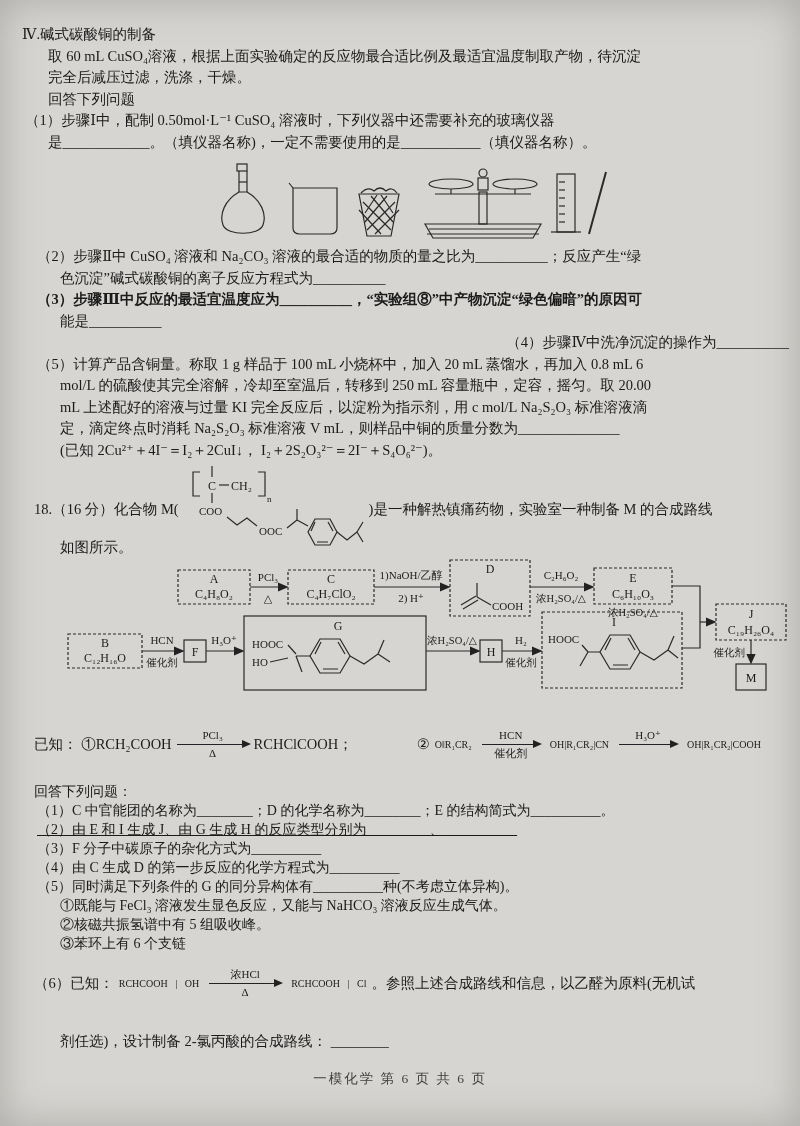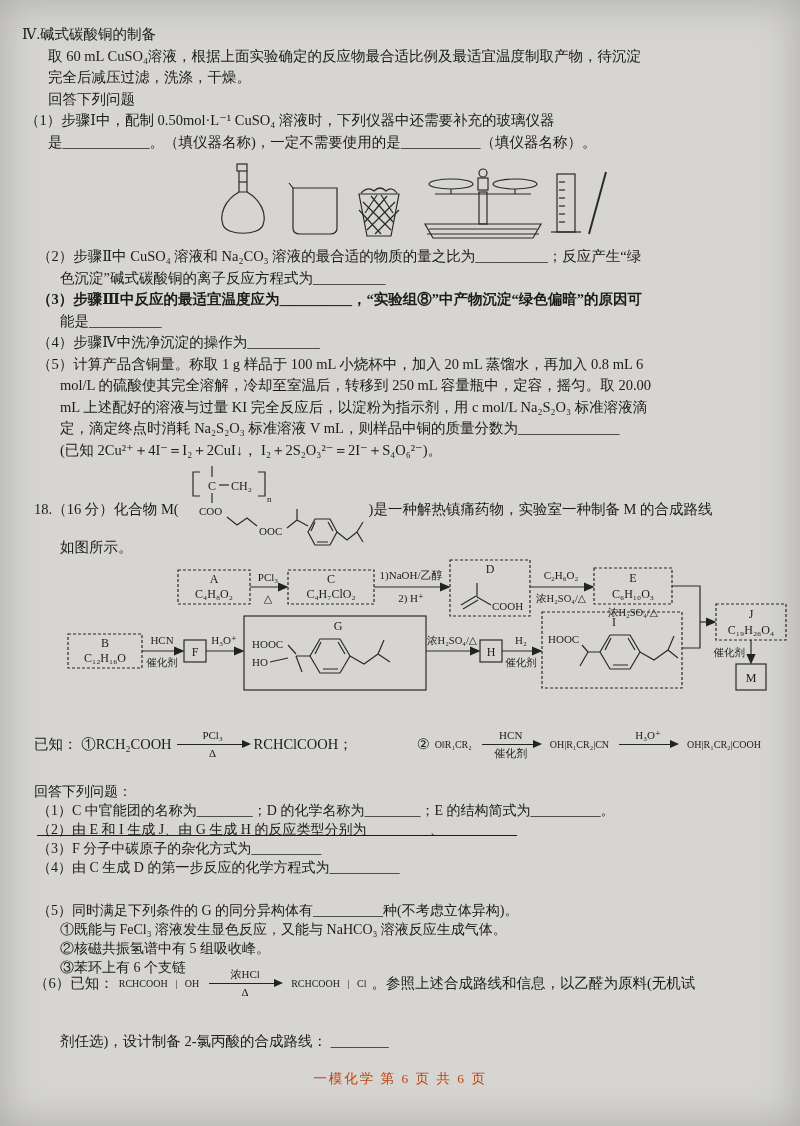--- a/index.html
+++ b/index.html
@@ -18,21 +18,21 @@
       border-left:9px solid #222;border-top:4px solid transparent;border-bottom:4px solid transparent;}
   .rxn.short .ln{width:58px;}
   .stack{display:inline-flex;flex-direction:row;align-items:center;
          font-size:10px;line-height:13px;margin:0 5px;}
   .stack span{display:block;}
   .stack.left{align-items:flex-start;white-space:pre;}
   svg text{font-family:"Liberation Serif","DejaVu Serif",serif;fill:#1b1b1b;}
   svg .ln,svg .bx{stroke:#2a2a2a;fill:none;stroke-width:1.2;}
   svg .bxd{stroke:#2a2a2a;fill:none;stroke-width:1.2;stroke-dasharray:3,2;}
   .footer{position:absolute;top:1070px;left:0;width:100%;text-align:center;
-          font-size:13.5px;letter-spacing:2px;color:#c2410c;}
+          font-size:13.5px;letter-spacing:2px;color:#404040;}
 </style>
 </head>
 <body>
 
 <div class="page">
 
   <div class="blk" style="left:22px;top:24px;width:750px;">
     <div class="l">Ⅳ.碱式碳酸铜的制备</div>
     <div class="l ind">取 60 mL CuSO₄溶液，根据上面实验确定的反应物最合适比例及最适宜温度制取产物，待沉淀</div>
     <div class="l ind">完全后减压过滤，洗涤，干燥。</div>
@@ -87,21 +87,21 @@
         <line class="ln" x1="376" y1="72" x2="393" y2="10" style="stroke-width:2"></line>
       </g>
     </svg>
   </div>
 
   <div class="blk" style="left:34px;top:246px;width:755px;">
     <div class="l" style="padding-left:3px;">（2）步骤Ⅱ中 CuSO₄ 溶液和 Na₂CO₃ 溶液的最合适的物质的量之比为__________；反应产生“绿</div>
     <div class="l ind">色沉淀”碱式碳酸铜的离子反应方程式为__________</div>
     <div class="l" style="padding-left:3px;font-weight:bold;">（3）步骤Ⅲ中反应的最适宜温度应为__________，“实验组⑧”中产物沉淀“绿色偏暗”的原因可</div>
     <div class="l ind">能是__________</div>
-    <div class="l" style="padding-left:3px;">（4）步骤Ⅳ中洗净沉淀的操作为__________</div>
+    <div class="l" style="padding-left:3px;text-align:right;">（4）步骤Ⅳ中洗净沉淀的操作为__________</div>
     <div class="l" style="padding-left:3px;">（5）计算产品含铜量。称取 1 g 样品于 100 mL 小烧杯中，加入 20 mL 蒸馏水，再加入 0.8 mL 6</div>
     <div class="l ind">mol/L 的硫酸使其完全溶解，冷却至室温后，转移到 250 mL 容量瓶中，定容，摇匀。取 20.00</div>
     <div class="l ind">mL 上述配好的溶液与过量 KI 完全反应后，以淀粉为指示剂，用 c mol/L Na₂S₂O₃ 标准溶液滴</div>
     <div class="l ind">定，滴定终点时消耗 Na₂S₂O₃ 标准溶液 V mL，则样品中铜的质量分数为______________</div>
     <div class="l ind">(已知 2Cu²⁺＋4I⁻＝I₂＋2CuI↓， I₂＋2S₂O₃²⁻＝2I⁻＋S₄O₆²⁻)。</div>
   </div>
 
   <div class="blk row" style="left:34px;top:462px;width:760px;">
     <span>18.（16 分）化合物 M(</span>
     <svg width="190" height="94" viewBox="0 0 190 94">
@@ -284,21 +284,21 @@
       <span>COOH</span>
     </span>
   </div>
 
   <div class="blk qlines" style="left:34px;top:782px;width:755px;">
     <div class="l">回答下列问题：</div>
     <div class="l" style="padding-left:3px;">（1）C 中官能团的名称为________；D 的化学名称为________；E 的结构简式为__________。</div>
     <div class="l" style="padding-left:3px;text-decoration:underline;">（2）由 E 和 I 生成 J、由 G 生成 H 的反应类型分别为_________、 __________</div>
     <div class="l" style="padding-left:3px;">（3）F 分子中碳原子的杂化方式为__________</div>
     <div class="l" style="padding-left:3px;">（4）由 C 生成 D 的第一步反应的化学方程式为__________</div>
-    <div class="l" style="padding-left:3px;margin-top:24px;">（5）同时满足下列条件的 G 的同分异构体有__________种(不考虑立体异构)。</div>
+    <div class="l" style="padding-left:3px;">（5）同时满足下列条件的 G 的同分异构体有__________种(不考虑立体异构)。</div>
     <div class="l ind">①既能与 FeCl₃ 溶液发生显色反应，又能与 NaHCO₃ 溶液反应生成气体。</div>
     <div class="l ind">②核磁共振氢谱中有 5 组吸收峰。</div>
     <div class="l ind">③苯环上有 6 个支链</div>
   </div>
 
   <div class="blk row" style="left:34px;top:952px;height:62px;">
     <span>（6）已知：</span>
     <span class="stack left">
       <span>RCHCOOH</span>
       <span>   |</span>

